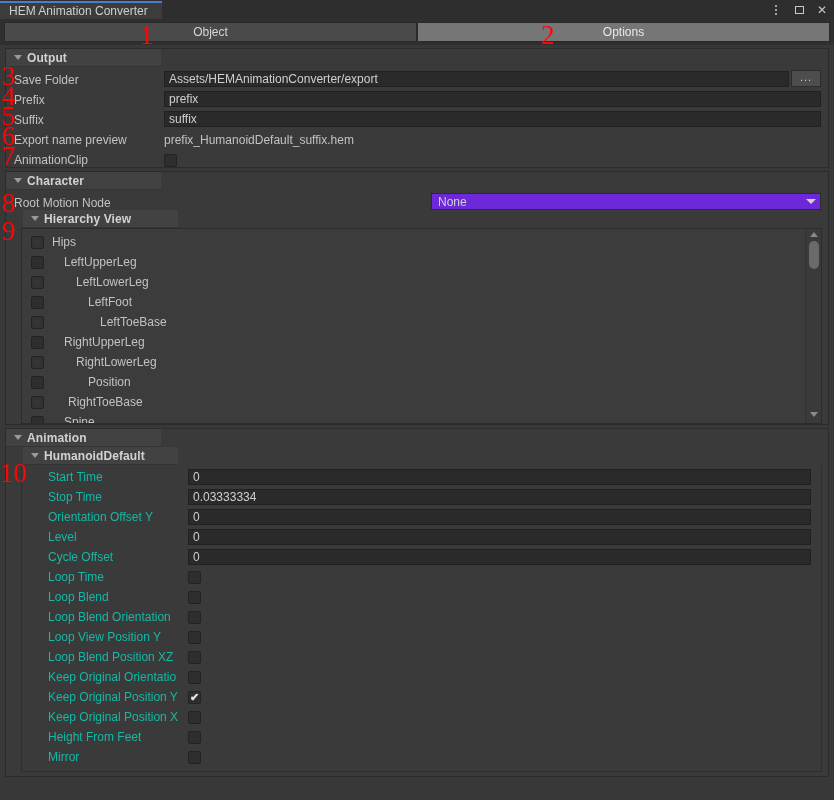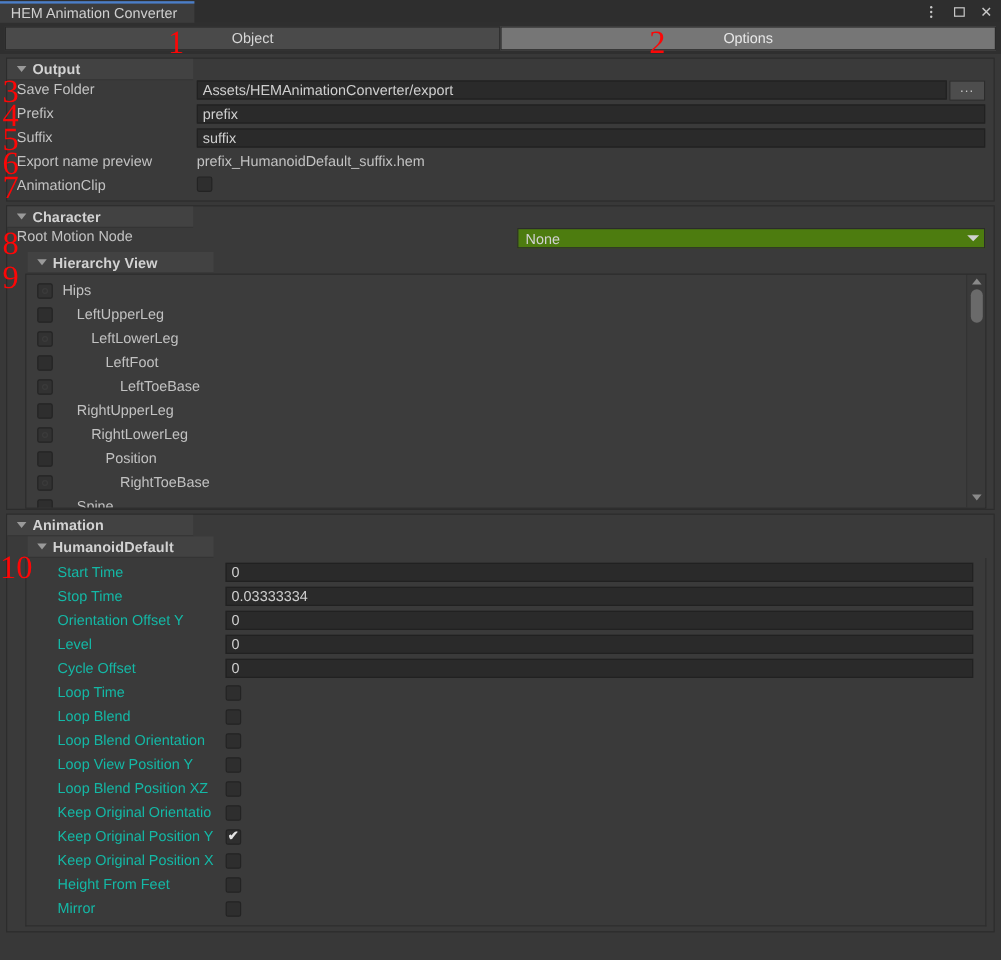--- a/index.html
+++ b/index.html
@@ -127,21 +127,21 @@
   .tri {
     width: 0; height: 0;
     border-left: 4px solid transparent;
     border-right: 4px solid transparent;
     border-top: 5px solid #9a9a9a;
     display: block;
   }
 
   .row {
     display: flex;
-    align-items: flex-start;
+    align-items: flex-end;
     height: 20px;
     padding-left: 8px;
     box-sizing: border-box;
   }
   .row-label {
     font-size: 12px;
     color: #c2c2c2;
     width: 150px;
     flex: 0 0 150px;
     white-space: nowrap;
@@ -201,21 +201,21 @@
   }
   .cbox .chk {
     color: #e4e4e4;
     font-size: 11px;
     line-height: 11px;
     font-weight: bold;
   }
 
   .dropdown {
     height: 17px;
-    background: #4d7c0f;
+    background: #6d28d9;
     border: 1px solid #2b2b2b;
     box-sizing: border-box;
     display: flex;
     align-items: center;
     padding: 0 4px 0 6px;
     font-size: 12px;
     color: #d2d2d2;
     width: 390px;
     justify-content: space-between;
     margin-left: auto;
@@ -443,21 +443,21 @@
             <div class="hier-row">
               <span class="cbox alt"></span>
               <span class="hier-name" style="margin-left: 32px;">RightLowerLeg</span>
             </div>
             <div class="hier-row">
               <span class="cbox"></span>
               <span class="hier-name" style="margin-left: 44px;">Position</span>
             </div>
             <div class="hier-row">
               <span class="cbox alt"></span>
-              <span class="hier-name" style="margin-left: 56px;">RightToeBase</span>
+              <span class="hier-name" style="margin-left: 24px;">RightToeBase</span>
             </div>
             <div class="hier-row">
               <span class="cbox"></span>
               <span class="hier-name" style="margin-left: 20px;">Spine</span>
             </div>
           </div>
         <div class="scrollbar">
           <span class="sb-arrow-up"></span>
           <span class="sb-thumb"></span>
           <span class="sb-arrow-dn"></span>

